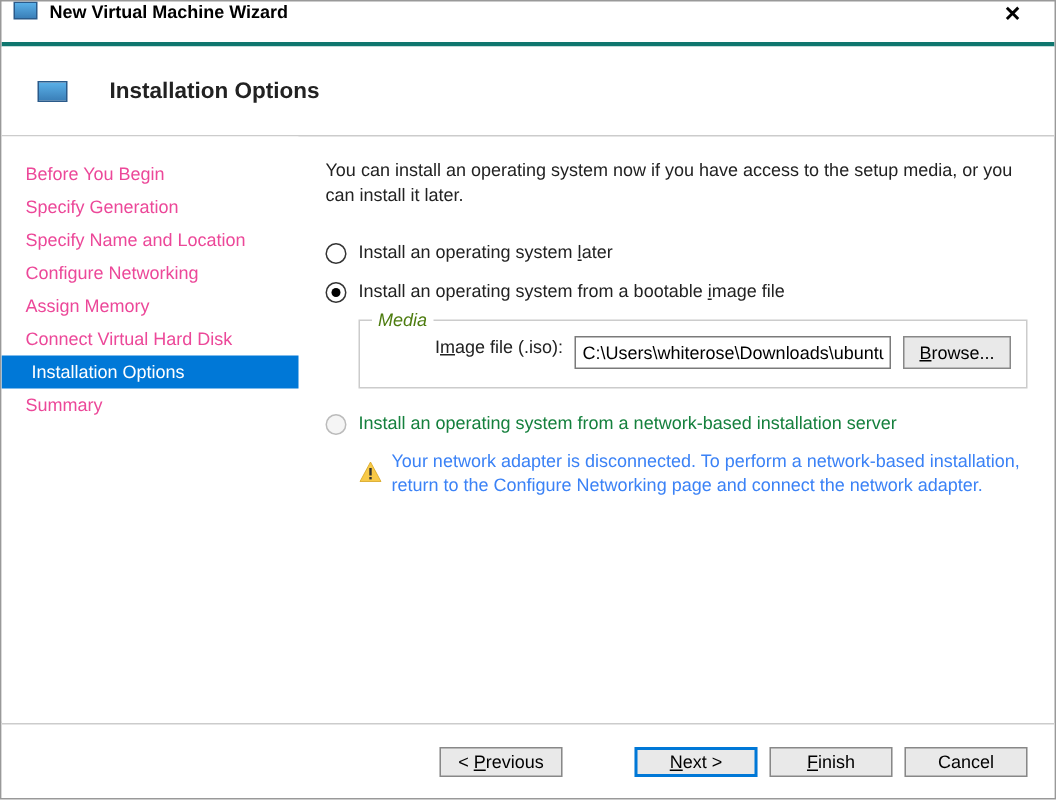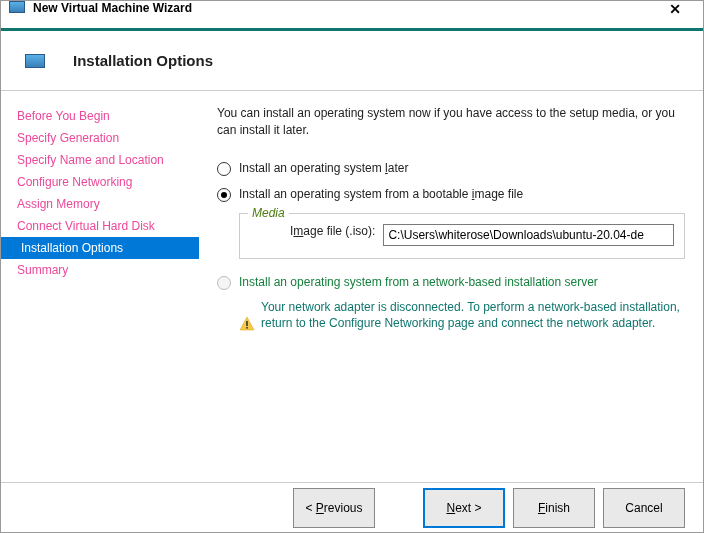--- a/index.html
+++ b/index.html
@@ -21,24 +21,24 @@
 .radio-row.disabled { color: #15803d; }
 .radio-ind { width: 14px; height: 14px; border: 1px solid #333; border-radius: 50%; margin-right: 8px; flex-shrink: 0; position: relative; top: 1px; }
 .radio-ind.checked::after { content: ""; position: absolute; width: 6px; height: 6px; background: #000; border-radius: 50%; top: 3px; left: 3px; }
 .radio-ind.disabled { border-color: #bbb; background: #f5f5f5; }
 .group { border: 1px solid #ccc; margin: 6px 0 10px 22px; padding: 10px 10px 12px 10px; position: relative; }
 .group-label { position: absolute; top: -8px; left: 8px; background: #fff; padding: 0 4px; color: #4d7c0f; font-style: italic; }
 .media-row { display: flex; gap: 8px; margin-left: 40px; }
 .media-label { white-space: nowrap; }
 .media-input { flex: 1; height: 22px; border: 1px solid #7a7a7a; padding: 0 4px; font-family: inherit; font-size: 12px; }
 .btn { height: 22px; min-width: 72px; border: 1px solid #888; background: #e9e9e9; padding: 0 10px; cursor: pointer; font-family: inherit; font-size: 12px; }
-.warning-row { display: flex; align-items: flex-end; margin: 4px 0 0 22px; color: #0f766e; line-height: 1.4; }
+.warning-row { display: flex; align-items: center; margin: 4px 0 0 22px; color: #3b82f6; line-height: 1.4; }
 .warn-icon { width: 16px; height: 16px; margin-right: 6px; flex-shrink: 0; }
 .footer { position: absolute; bottom: 0; left: 0; right: 0; height: 50px; border-top: 1px solid #ccc; display: flex; align-items: center; justify-content: flex-end; gap: 8px; padding: 0 18px; background: #fff; }
-.footer .btn { min-width: 82px; height: 40px; }
+.footer .btn { min-width: 82px; height: 20px; }
 .footer .btn.default { border: 2px solid #0078d7; margin-left: 40px; }
 u { text-decoration: underline; }
 </style>
 </head>
 <body>
 
 <div class="titlebar">
   <div class="titlebar-icon"></div>
   <div class="titlebar-title">New Virtual Machine Wizard</div>
   <div class="titlebar-close">✕</div>
@@ -72,20 +72,21 @@
     <div class="radio-row">
       <div class="radio-ind checked"></div>
       <div><span>Install an operating system from a bootable </span><u>i</u><span>mage file</span></div>
     </div>
 
     <div class="group">
       <div class="group-label">Media</div>
       <div class="media-row">
         <span class="media-label"><span>I</span><u>m</u><span>age file (.iso):</span></span>
         <input class="media-input" value="C:\Users\whiterose\Downloads\ubuntu-20.04-de" style="">
+        <button class="btn"><u>B</u><span>rowse...</span></button>
       </div>
     </div>
 
     <div class="radio-row disabled">
       <div class="radio-ind disabled"></div>
       <div>Install an operating system from a network-based installation server</div>
     </div>
 
     <div class="warning-row">
       <svg class="warn-icon" viewBox="0 0 16 16">

